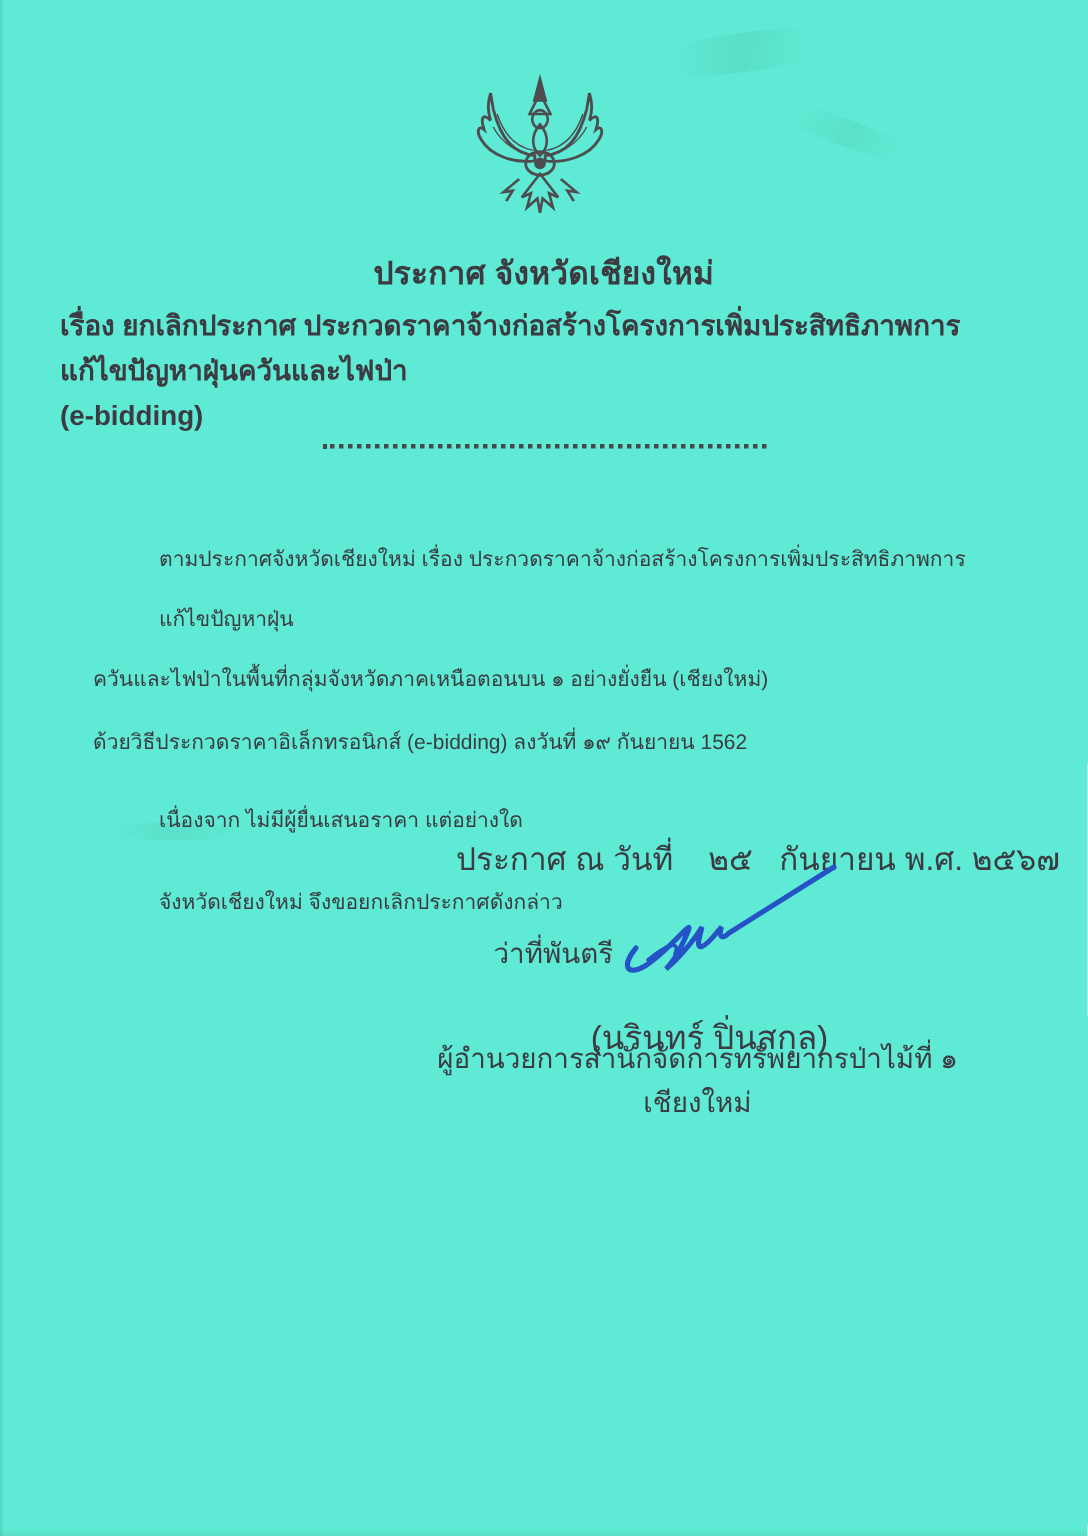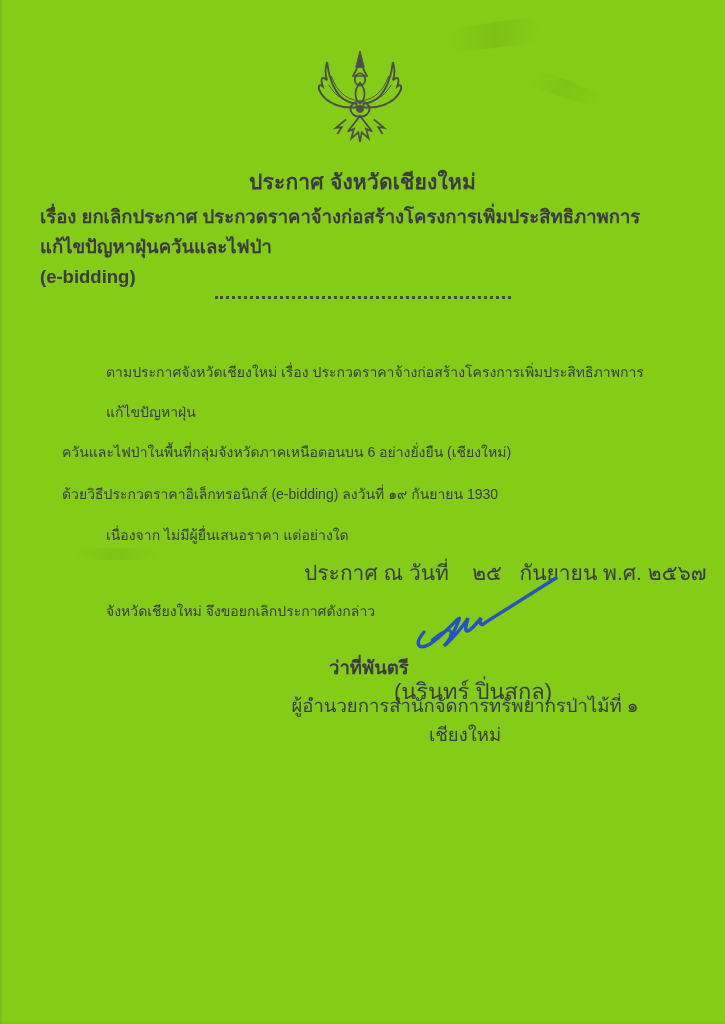--- a/index.html
+++ b/index.html
@@ -1,20 +1,20 @@
 <!DOCTYPE html>
 <html><head>
 <meta charset="utf-8">
 <style>
   html,body{margin:0;padding:0;background:#e9e9e9;}
   .sheet{
     position:relative;
     width:725px;height:1024px;
     margin:0 auto;
-    background:#84cc16;
+    background:#5eead4;
     overflow:hidden;
     font-family:"Liberation Sans","DejaVu Sans",sans-serif;
     color:#3b3b41;
   }
   
   .edge-left{position:absolute;left:0;top:0;width:3px;height:100%;
     background:linear-gradient(to right, rgba(0,0,0,0.10), rgba(0,0,0,0));}
   .edge-bottom{position:absolute;left:0;bottom:0;width:100%;height:4px;
     background:linear-gradient(to top, rgba(0,0,0,0.06), rgba(0,0,0,0));}
   .smudge-tr{position:absolute;left:420px;top:22px;width:150px;height:26px;
@@ -40,28 +40,28 @@
   .dotted-sep{
     position:absolute;top:296px;left:50%;transform:translateX(-50%);
     width:296px;height:0;border-bottom:3px dotted #48484b;
   }
 
   .body-text{position:absolute;left:62px;top:352px;width:602px;
     font-size:14px;line-height:40px;font-weight:500;}
   .body-text .line{display:block;}
   .indent{padding-left:44px;}
   .gap-sm{margin-top:2px;}
-  .gap-md{margin-top:1px;}
-  .gap-lg{margin-top:36px;}
+  .gap-md{margin-top:12px;}
+  .gap-lg{margin-top:15px;}
 
   .date-line{
     position:absolute;left:304px;top:556px;
     font-size:21px;font-weight:500;white-space:pre;
   }
-  .signer-rank{position:absolute;left:329px;top:621px;font-size:18.5px;font-weight:700;margin-top:32px;}
+  .signer-rank{position:absolute;left:329px;top:621px;font-size:18.5px;font-weight:400;}
   .signature{position:absolute;left:410px;top:574px;width:155px;height:84px;}
   .signer-name{position:absolute;left:323px;top:674px;width:300px;
     text-align:center;font-size:22px;font-weight:500;}
   .signer-title1{position:absolute;left:275px;top:691px;width:380px;
     text-align:center;font-size:18.5px;font-weight:500;}
   .signer-title2{position:absolute;left:275px;top:724px;width:380px;
     text-align:center;font-size:18.5px;font-weight:500;}
 </style>
 </head>
 <body>
@@ -111,22 +111,22 @@
 
   <div class="subject">
     <span class="ln">เรื่อง ยกเลิกประกาศ ประกวดราคาจ้างก่อสร้างโครงการเพิ่มประสิทธิภาพการแก้ไขปัญหาฝุ่นควันและไฟป่า</span>
     <span class="ln">(e-bidding)</span>
   </div>
 
   <div class="dotted-sep"></div>
 
   <div class="body-text">
     <span class="line indent">ตามประกาศจังหวัดเชียงใหม่ เรื่อง ประกวดราคาจ้างก่อสร้างโครงการเพิ่มประสิทธิภาพการแก้ไขปัญหาฝุ่น</span>
-    <span class="line">ควันและไฟป่าในพื้นที่กลุ่มจังหวัดภาคเหนือตอนบน 6 อย่างยั่งยืน (เชียงใหม่)</span>
-    <span class="line gap-sm">ด้วยวิธีประกวดราคาอิเล็กทรอนิกส์ (e-bidding) ลงวันที่ ๑๙ กันยายน 1930</span>
+    <span class="line">ควันและไฟป่าในพื้นที่กลุ่มจังหวัดภาคเหนือตอนบน ๑ อย่างยั่งยืน (เชียงใหม่)</span>
+    <span class="line gap-sm">ด้วยวิธีประกวดราคาอิเล็กทรอนิกส์ (e-bidding) ลงวันที่ ๑๙ กันยายน 1562</span>
     <span class="line indent gap-md">เนื่องจาก ไม่มีผู้ยื่นเสนอราคา แต่อย่างใด</span>
     <span class="line indent gap-lg">จังหวัดเชียงใหม่  จึงขอยกเลิกประกาศดังกล่าว</span>
   </div>
 
   <div class="date-line">ประกาศ ณ วันที่    ๒๕   กันยายน พ.ศ. ๒๕๖๗</div>
 
   <div class="signature">
     <svg viewBox="0 0 155 84" width="155" height="84" aria-hidden="true">
       <g fill="none" stroke="#2553c6" stroke-width="3.4" stroke-linecap="round">
         <path d="M14,58 C4,70 8,77 20,70 C36,60 52,38 49,46 C45,56 40,66 34,72 C44,64 56,48 58,44 C56,52 54,58 58,57 C63,55 68,47 71,44 C69,50 71,53 76,48 L146,4"></path>

